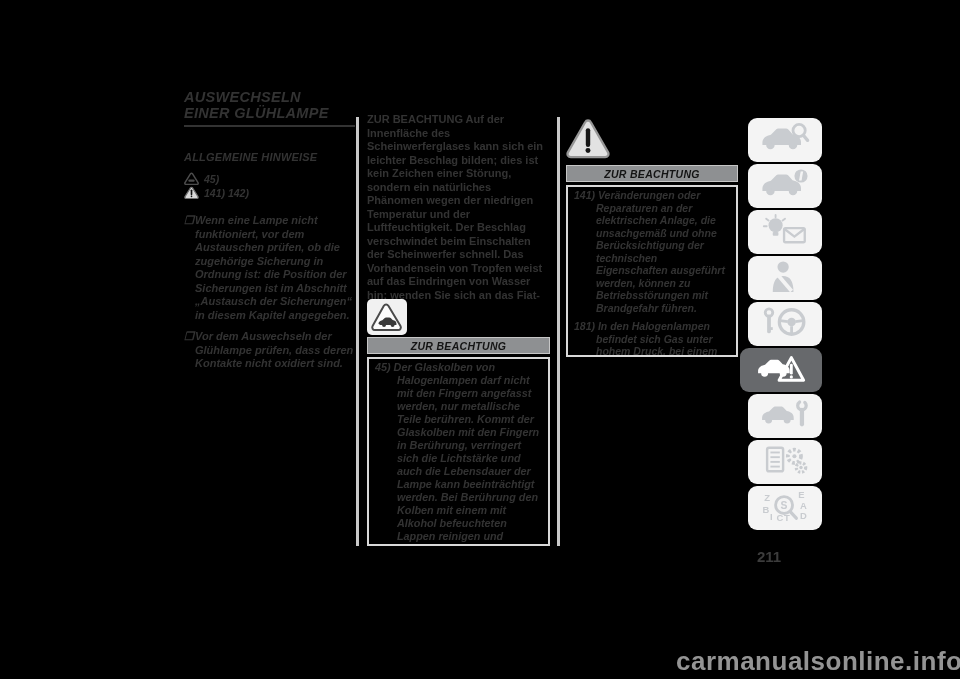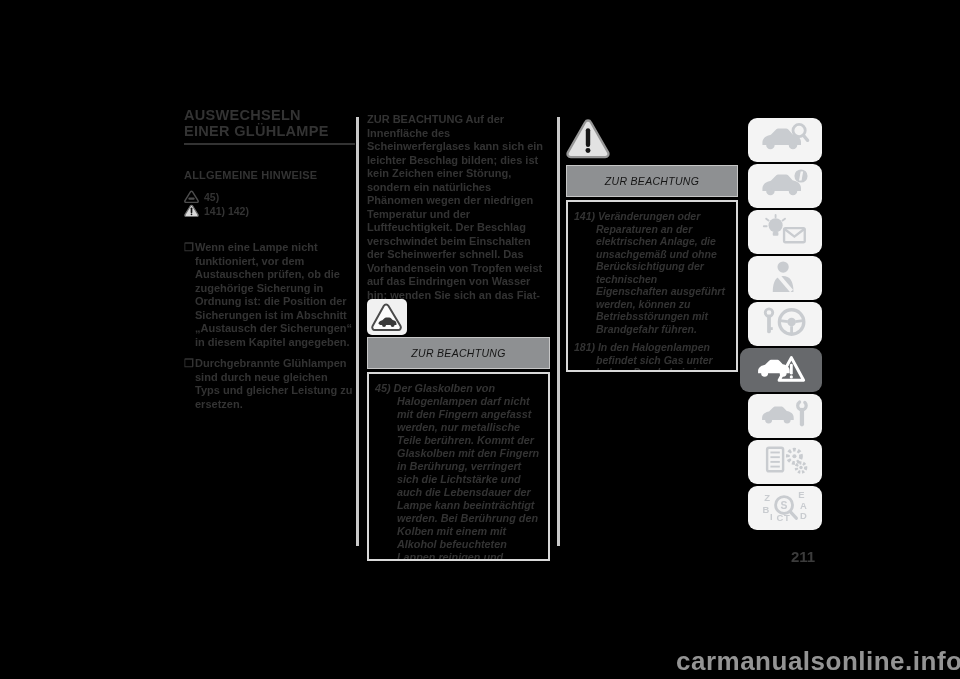--- a/index.html
+++ b/index.html
@@ -5,56 +5,56 @@
   :root{
     --background:#000; --body_text:#333; --divider:#c9c9c9; --notice_border:#d9d9d9;
     --notice_header_bg:#8e9092; --notice_header_text:#141414; --sidebar_button_bg:#f4f4f4;
     --sidebar_icon:#c9ccd0; --sidebar_active_bg:#67696c; --sidebar_active_icon:#fff; --watermark:#949494;
   }
   *{margin:0;padding:0;box-sizing:border-box;}
   html,body{width:960px;height:679px;overflow:hidden;}
   body{background:var(--background);font-family:"Liberation Sans",sans-serif;}
   .stage{position:relative;width:960px;height:679px;background:var(--background);}
   .col{position:absolute;color:var(--body_text);}
-  .col-left{left:184px;top:107px;width:171px;}
+  .col-left{left:184px;top:89px;width:171px;font-style:italic;}
   .col-mid{left:367px;top:113px;width:183px;}
   .col-right{left:566px;top:117px;width:172px;}
   .vdivider{position:absolute;top:117px;height:429px;width:3px;background:var(--divider);}
   .d1{left:356px;} .d2{left:557px;}
   .title{font-size:14.5px;line-height:16px;font-weight:bold;letter-spacing:.3px;
          border-bottom:2px solid var(--body_text);padding-bottom:4px;}
   .subtitle{margin-top:24px;font-size:11px;font-weight:bold;letter-spacing:.2px;}
   .refs{margin-top:9px;}
   .ref-row{display:flex;align-items:center;gap:5px;height:14px;font-size:10.5px;font-weight:bold;}
   .ref-row svg{flex:0 0 auto;}
-  .bullets{margin-top:23px;}
+  .bullets{margin-top:14px;}
   .bullet{font-size:11px;line-height:13.5px;font-weight:bold;padding-left:11px;margin-bottom:8px;}
   .bullet .bmark{display:inline-block;width:11px;margin-left:-11px;}
   .para{font-size:11px;line-height:13.5px;font-weight:bold;height:186px;overflow:hidden;}
   .attn-tile{width:40px;height:36px;background:#f1f1f1;border-radius:5px;
              display:flex;align-items:center;justify-content:center;}
   .warn-icon{display:block;}
-  .notice-bar{margin-top:2px;height:32px;background:var(--notice_header_bg);
+  .notice-bar{margin-top:2px;height:17px;background:var(--notice_header_bg);
               border:1px solid #c6c6c6;display:flex;align-items:center;justify-content:center;
-              font-size:10.5px;font-weight:normal;font-style:italic;color:var(--notice_header_text);letter-spacing:.3px;}
-  .notice-box{margin-top:3px;border:2px solid var(--notice_border);padding:8px 6px;overflow:hidden;}
+              font-size:10.5px;font-weight:bold;font-style:italic;color:var(--notice_header_text);letter-spacing:.3px;}
+  .notice-box{margin-top:3px;border:2px solid var(--notice_border);padding:2px 6px;overflow:hidden;}
   .notice-box.mid{height:189px;}
   .notice-box.right{height:172px;}
   .nitem{font-size:10.8px;line-height:13px;font-weight:bold;font-style:italic;
          padding-left:22px;text-indent:-22px;margin-bottom:6px;}
   .col-right .nitem{font-size:10.5px;line-height:12.5px;}
   .sidebar{position:absolute;left:748px;top:118px;width:74px;list-style:none;}
   .sb-item{width:74px;height:44px;margin-bottom:2px;background:var(--sidebar_button_bg);
            border-radius:9px;display:flex;align-items:center;justify-content:center;
            color:var(--sidebar_icon);cursor:pointer;}
   .sb-item svg{width:50px;height:32px;}
   .sb-item.active{margin-left:-8px;width:82px;background:var(--sidebar_active_bg);color:var(--sidebar_active_icon);}
   .beltcut{stroke:var(--sidebar_button_bg);}
   .sb-item text{font-family:"Liberation Sans",sans-serif;}
-  .page-number{position:absolute;left:791px;top:548px;font-size:15px;font-weight:bold;color:#3c3c3c;}
+  .page-number{position:absolute;left:757px;top:548px;font-size:15px;font-weight:bold;color:#3c3c3c;}
   .watermark{position:absolute;left:676px;top:646px;font-size:26px;font-weight:600;
              color:var(--watermark);letter-spacing:.5px;text-decoration:none;}
   .mid-icon{margin-top:0;}
 </style>
 </head>
 <body>
 
 <div class="stage">
 
   <section class="col col-left">
@@ -81,21 +81,21 @@
               <line x1="8" y1="4.6" x2="8" y2="9" stroke="#111" stroke-width="1.8" stroke-linecap="round"></line>
               <circle cx="8" cy="11.1" r="0.9" fill="#111"></circle>
             </svg>
         </span>
         <span>141) 142)</span>
       </div>
     </div>
 
     <div class="bullets">
       <p class="bullet"><span class="bmark">❒</span><span>Wenn eine Lampe nicht funktioniert, vor dem Austauschen prüfen, ob die zugehörige Sicherung in Ordnung ist: die Position der Sicherungen ist im Abschnitt „Austausch der Sicherungen“ in diesem Kapitel angegeben.</span></p>
-      <p class="bullet"><span class="bmark">❒</span><span>Durchgebrannte Glühlampen sind durch neue gleichen Typs und gleicher Leistung zu ersetzen.</span></p>
+      <p class="bullet"><span class="bmark">❒</span><span>Vor dem Auswechseln der Glühlampe prüfen, dass deren Kontakte nicht oxidiert sind.</span></p>
     </div>
   </section>
 
   <div class="vdivider d1"></div>
 
   <section class="col col-mid">
     <p class="para">ZUR BEACHTUNG Auf der Innenfläche des Scheinwerferglases kann sich ein leichter Beschlag bilden; dies ist kein Zeichen einer Störung, sondern ein natürliches Phänomen wegen der niedrigen Temperatur und der Luftfeuchtigkeit. Der Beschlag verschwindet beim Einschalten der Scheinwerfer schnell. Das Vorhandensein von Tropfen weist auf das Eindringen von Wasser hin; wenden Sie sich an das Fiat-Kundendienstnetz.</p>
     <div class="attn-tile mid-icon">
       <svg width="36" height="32" viewBox="0 0 40 34">
         <path d="M16.5 4.5a3 3 0 0 1 5 0L35 27a3 3 0 0 1-2.5 4.5H6.5A3 3 0 0 1 4 27Z" fill="#fcfcfc" stroke="#4a4a4a" stroke-width="2.2"></path>

